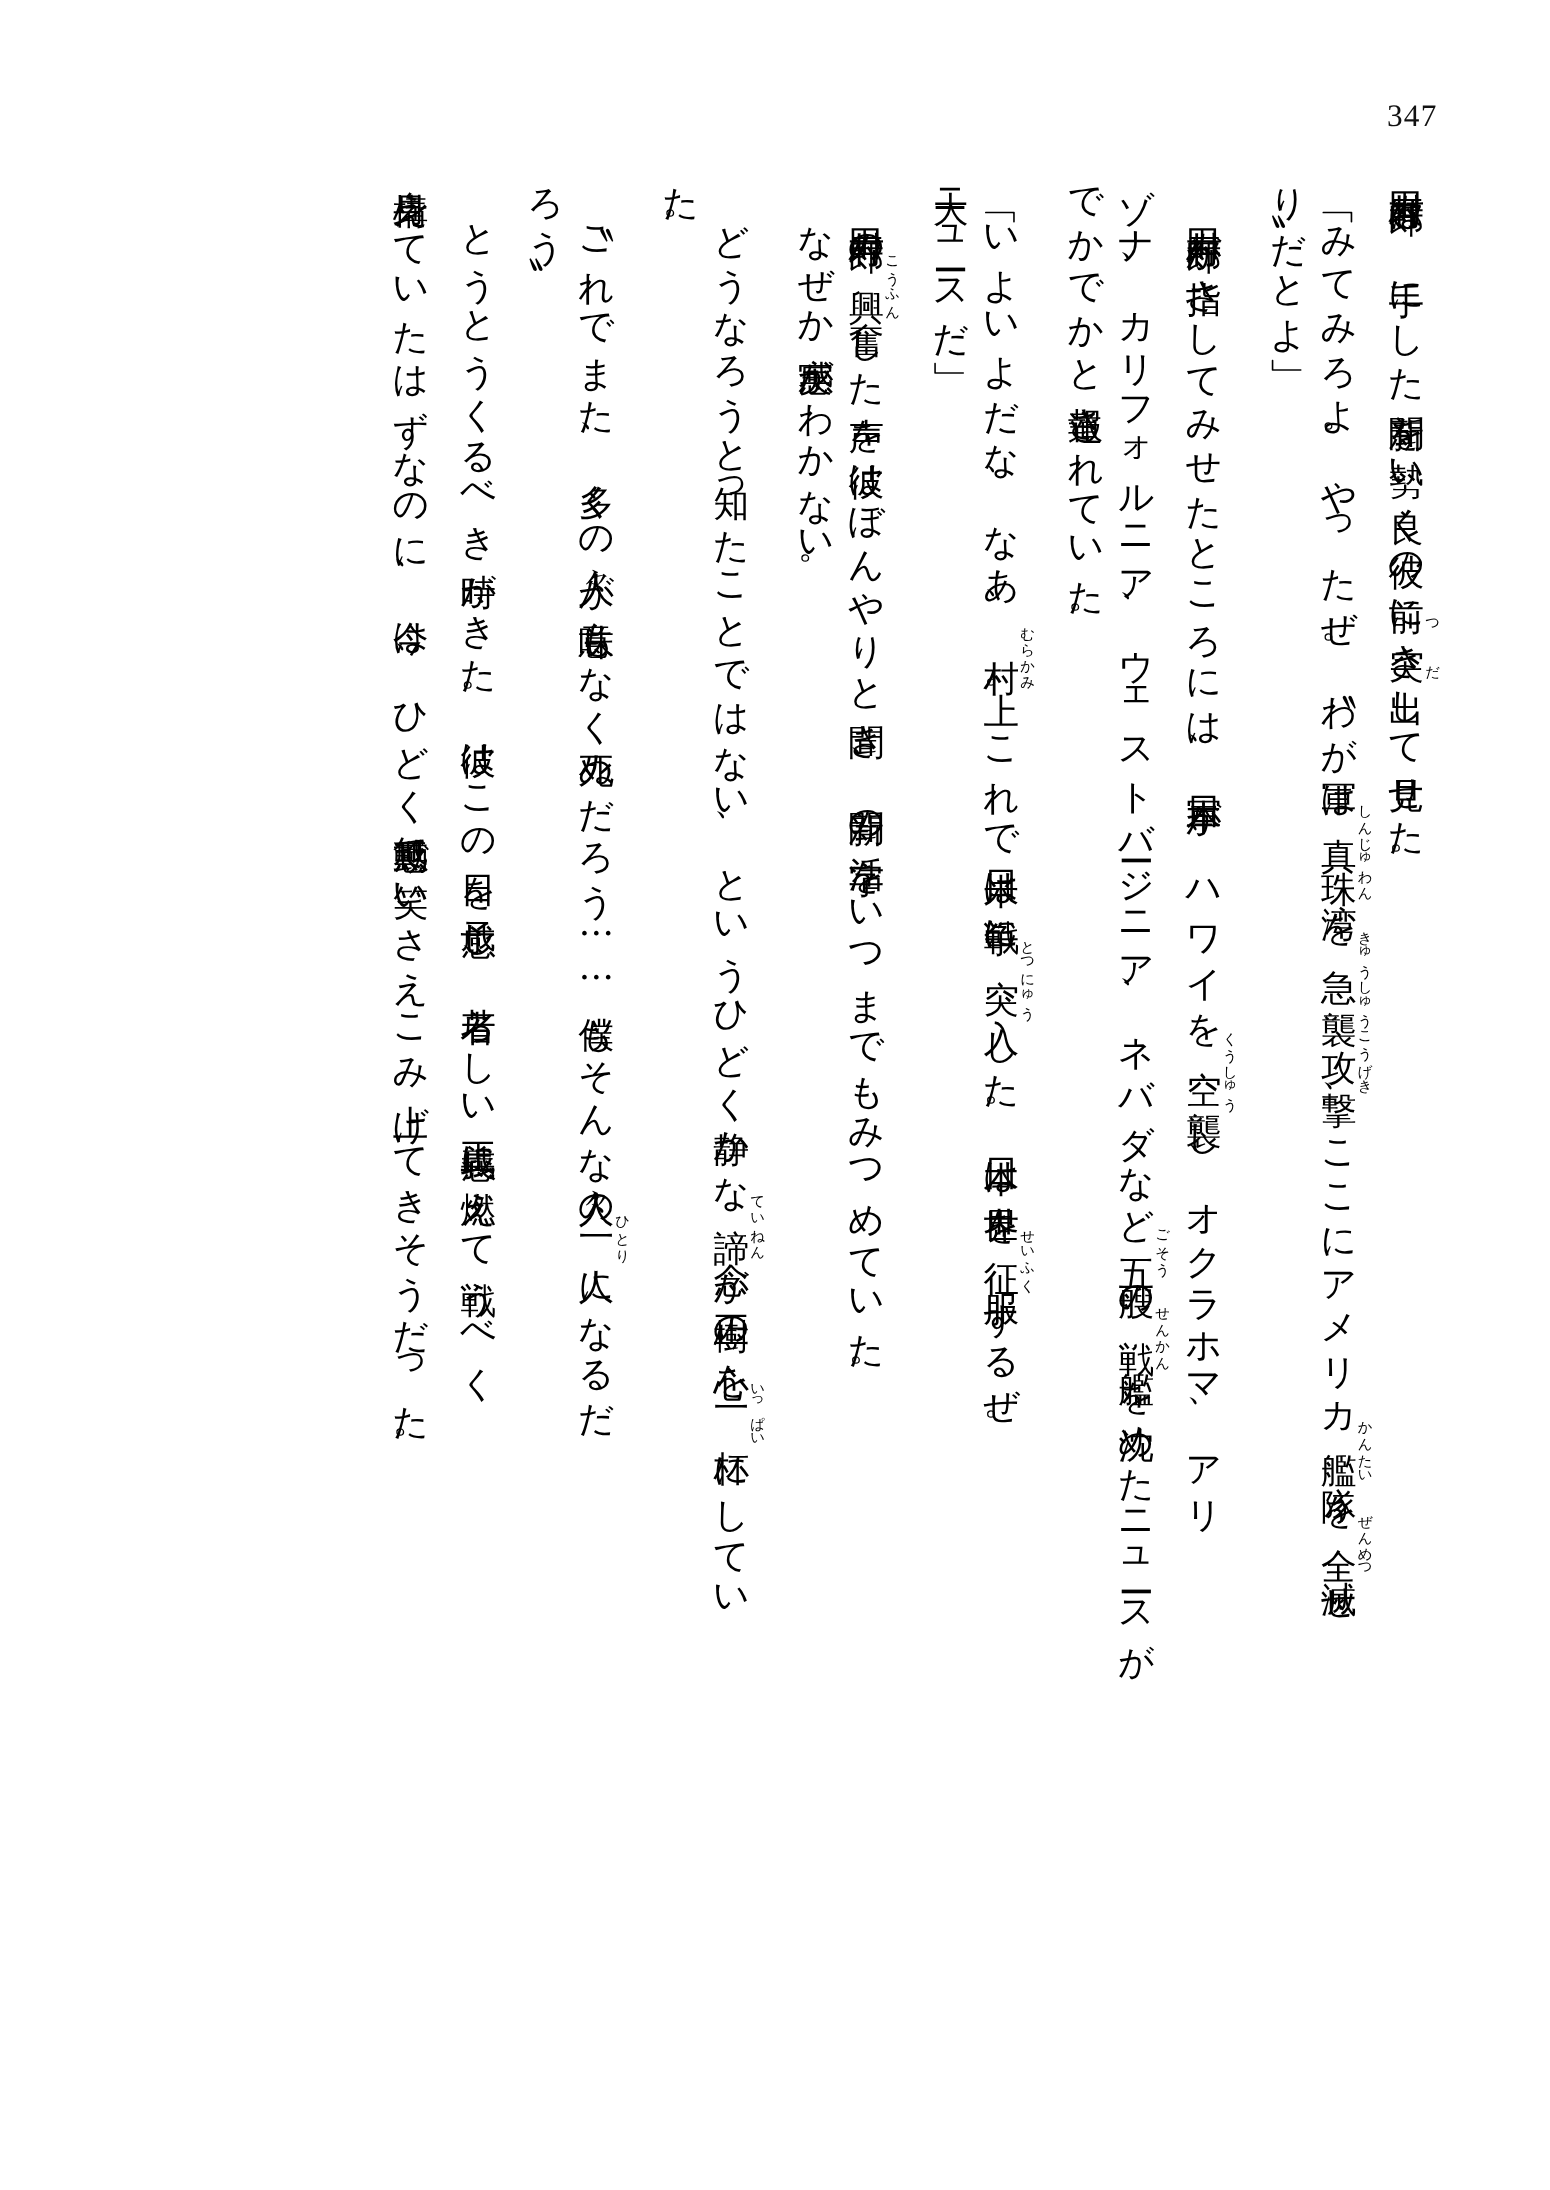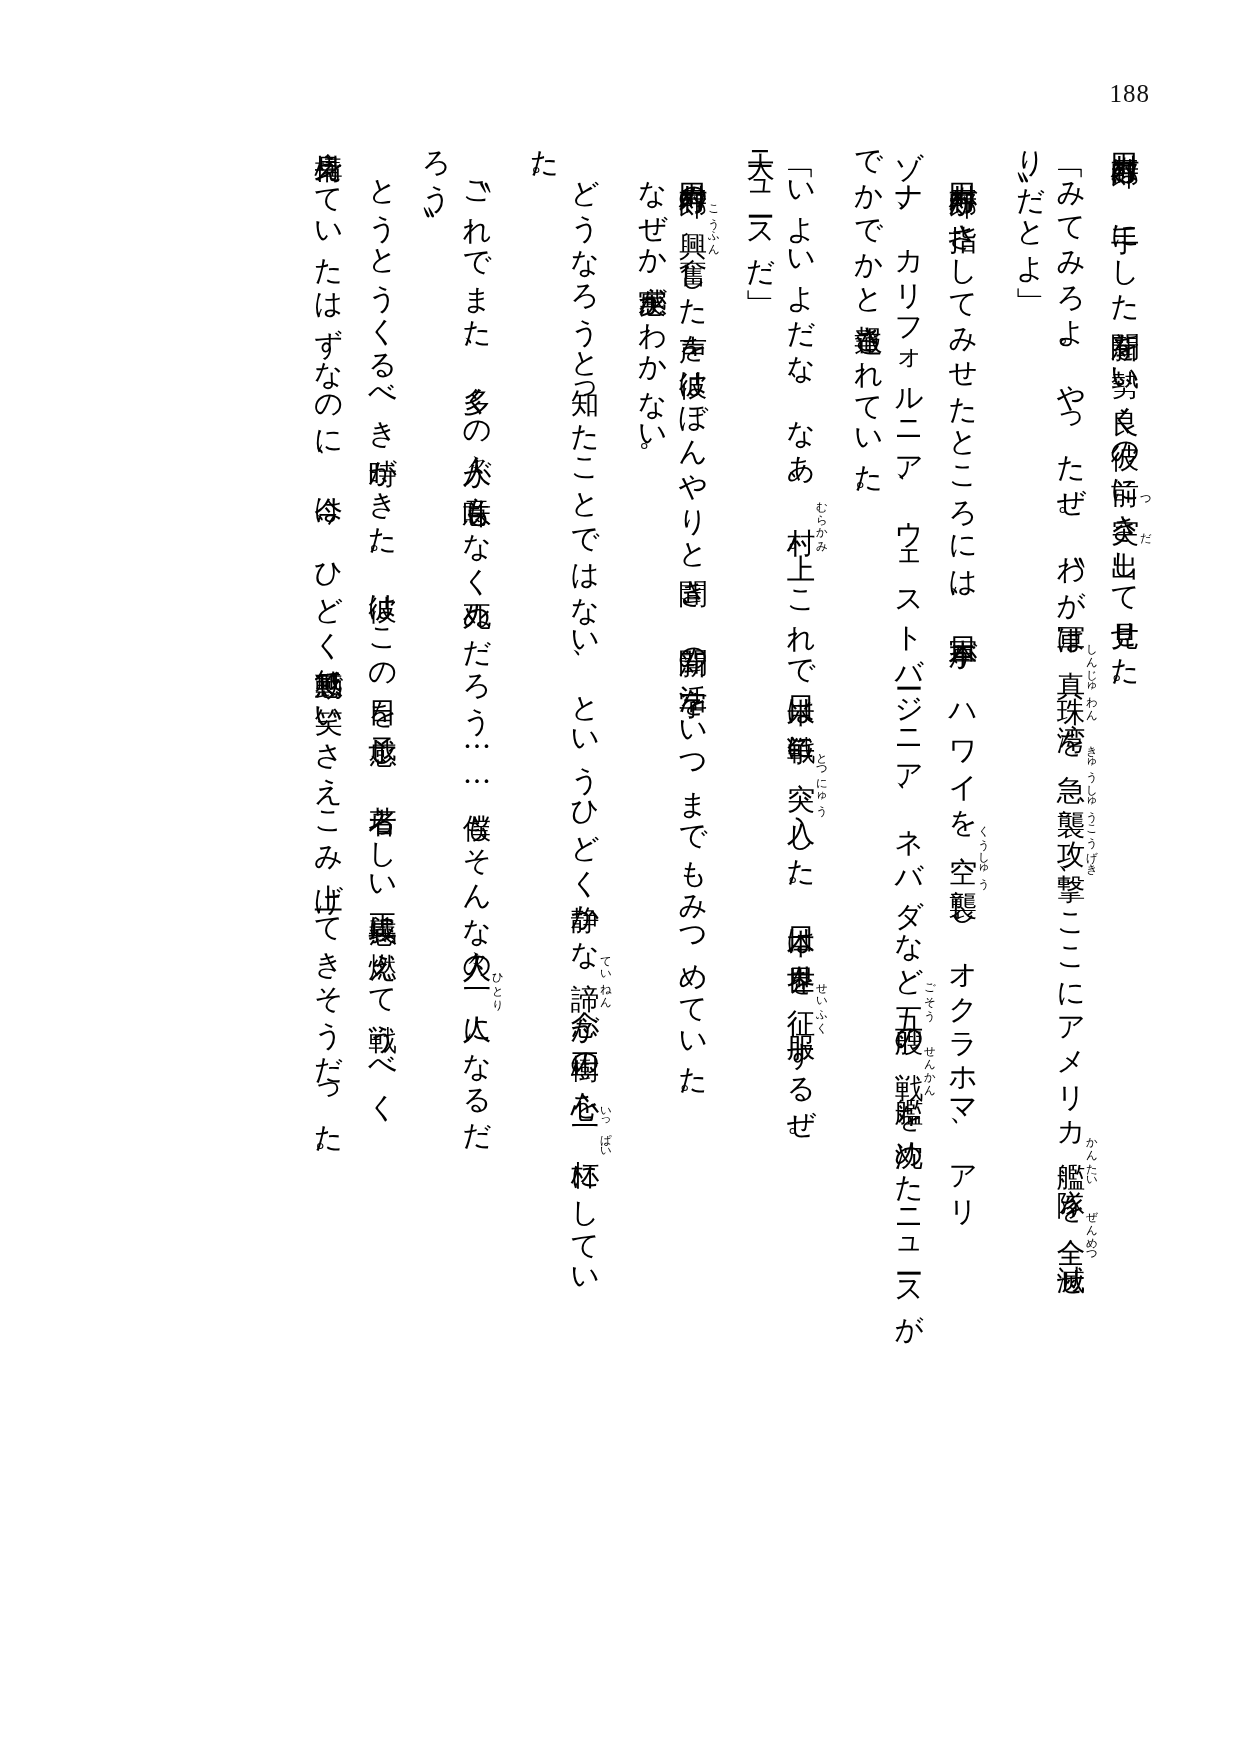--- a/index.html
+++ b/index.html
@@ -75,21 +75,21 @@
     letter-spacing: 0px;
     line-height: 1;
     font-family: "DejaVu Serif", "Liberation Serif", serif;
   }
 </style>
 </head>
 <body>
 
 <div id="page">
 
-  <div class="page-number">188</div>
+  <div class="page-number">347</div>
 
   <div class="vtext">
 
     <div class="col">田村寿郎は、手にした新聞を勢い良く彼の前に<ruby>突<rt>つ</rt></ruby>き<ruby>出<rt>だ</rt></ruby>して見せた。</div>
 
     <div class="col indent">「みてみろよ。やったぜ。〝わが軍は<ruby>真珠湾<rt>しんじゅわん</rt></ruby>を<ruby>急襲攻撃<rt>きゅうしゅうこうげき</rt></ruby>、ここにアメリカ<ruby>艦隊<rt>かんたい</rt></ruby>を<ruby>全滅<rt>ぜんめつ</rt></ruby>せ</div>
 
     <div class="col">り〟だとよ」</div>
 
     <div class="col indent">田村寿郎が指さしてみせたところには、日本軍が、ハワイを<ruby>空襲<rt>くうしゅう</rt></ruby>し、オクラホマ、アリ</div>

